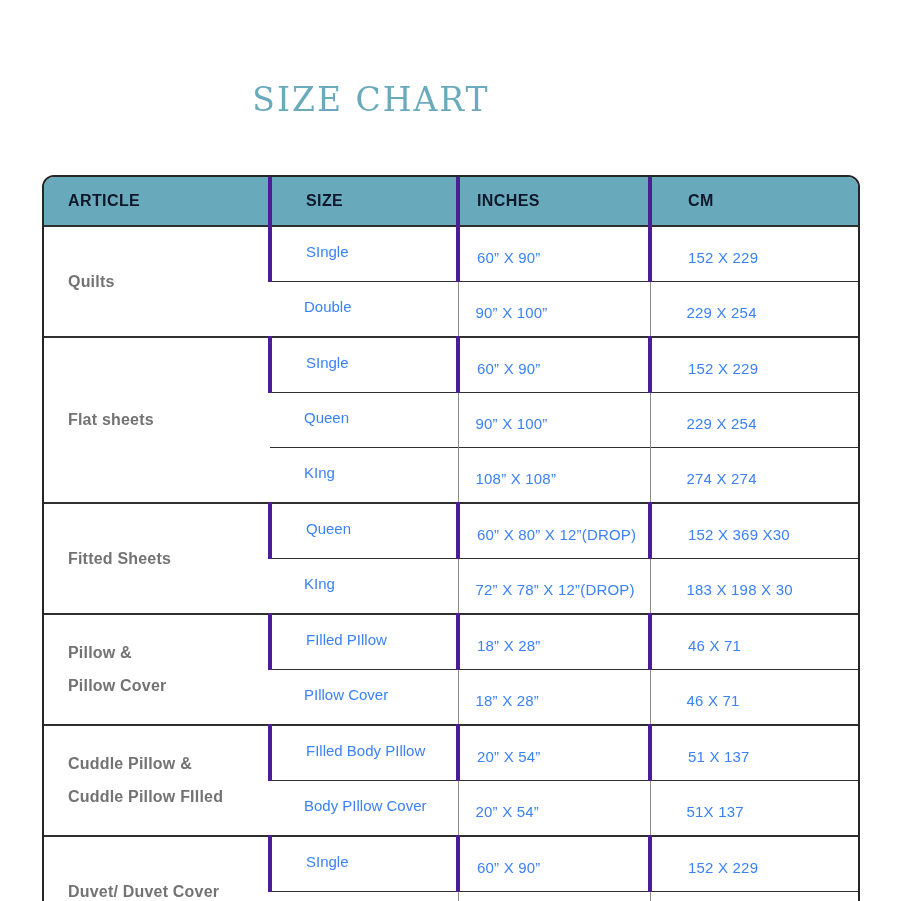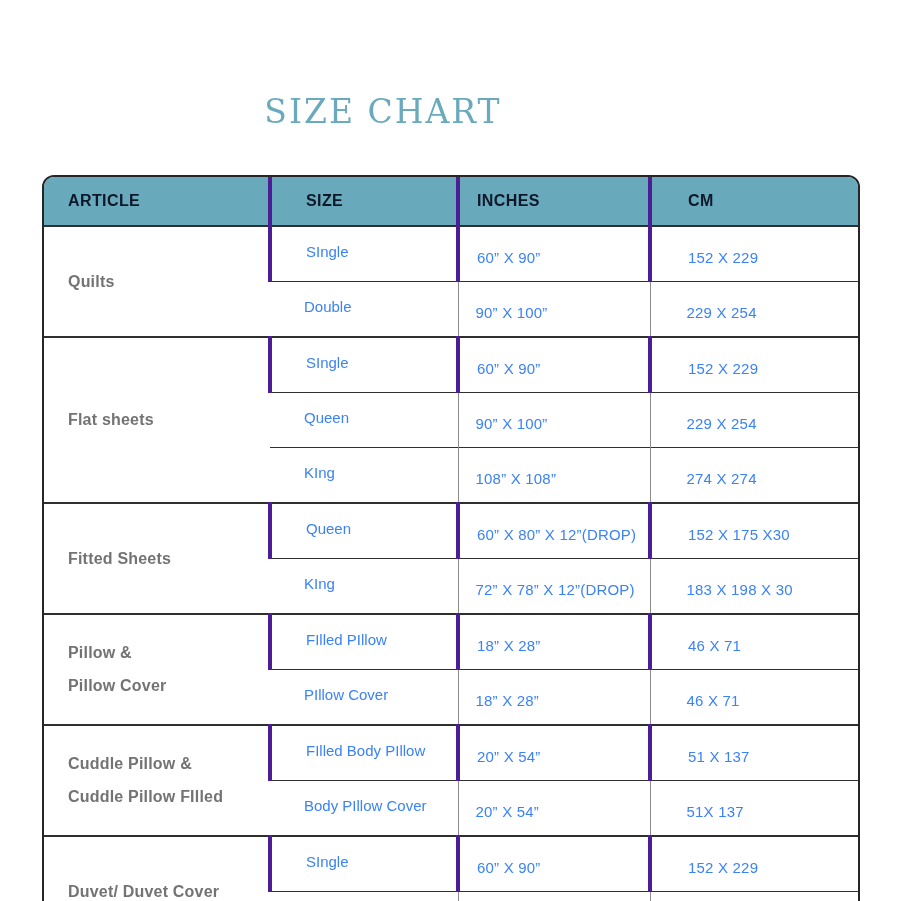--- a/index.html
+++ b/index.html
@@ -12,21 +12,21 @@
   }
   .page-title {
     position: absolute;
     top: 80px; left: 0; width: 742px;
     text-align: center;
     font-family: "DejaVu Serif", "Liberation Serif", serif;
     font-size: 33px;
     font-weight: 400;
     letter-spacing: 2px;
     color: #6BAABD;
-    margin: 12px;
+    margin: 0;
   }
   .table-wrap {
     position: absolute;
     left: 42px; top: 175px;
     width: 814px;
     border: 2px solid #262626;
     border-radius: 12px;
     overflow: hidden;
     background: #fff;
   }
@@ -151,21 +151,21 @@
         <td class="cm">274 X 274</td>
       </tr>
 
       <tr class="sec-first">
         <td class="article" rowspan="2">
           <div class="article-line">Fitted Sheets</div>
 
         </td>
         <td class="size">Queen</td>
         <td class="inches">60” X 80” X 12”(DROP)</td>
-        <td class="cm">152 X 175 X30</td>
+        <td class="cm">152 X 369 X30</td>
       </tr>
       <tr class="sec-rest">
         <td class="size">KIng</td>
         <td class="inches">72” X 78” X 12”(DROP)</td>
         <td class="cm">183 X 198 X 30</td>
       </tr>
 
       <tr class="sec-first">
         <td class="article" rowspan="2">
           <div class="article-line">Pillow &amp;</div>

